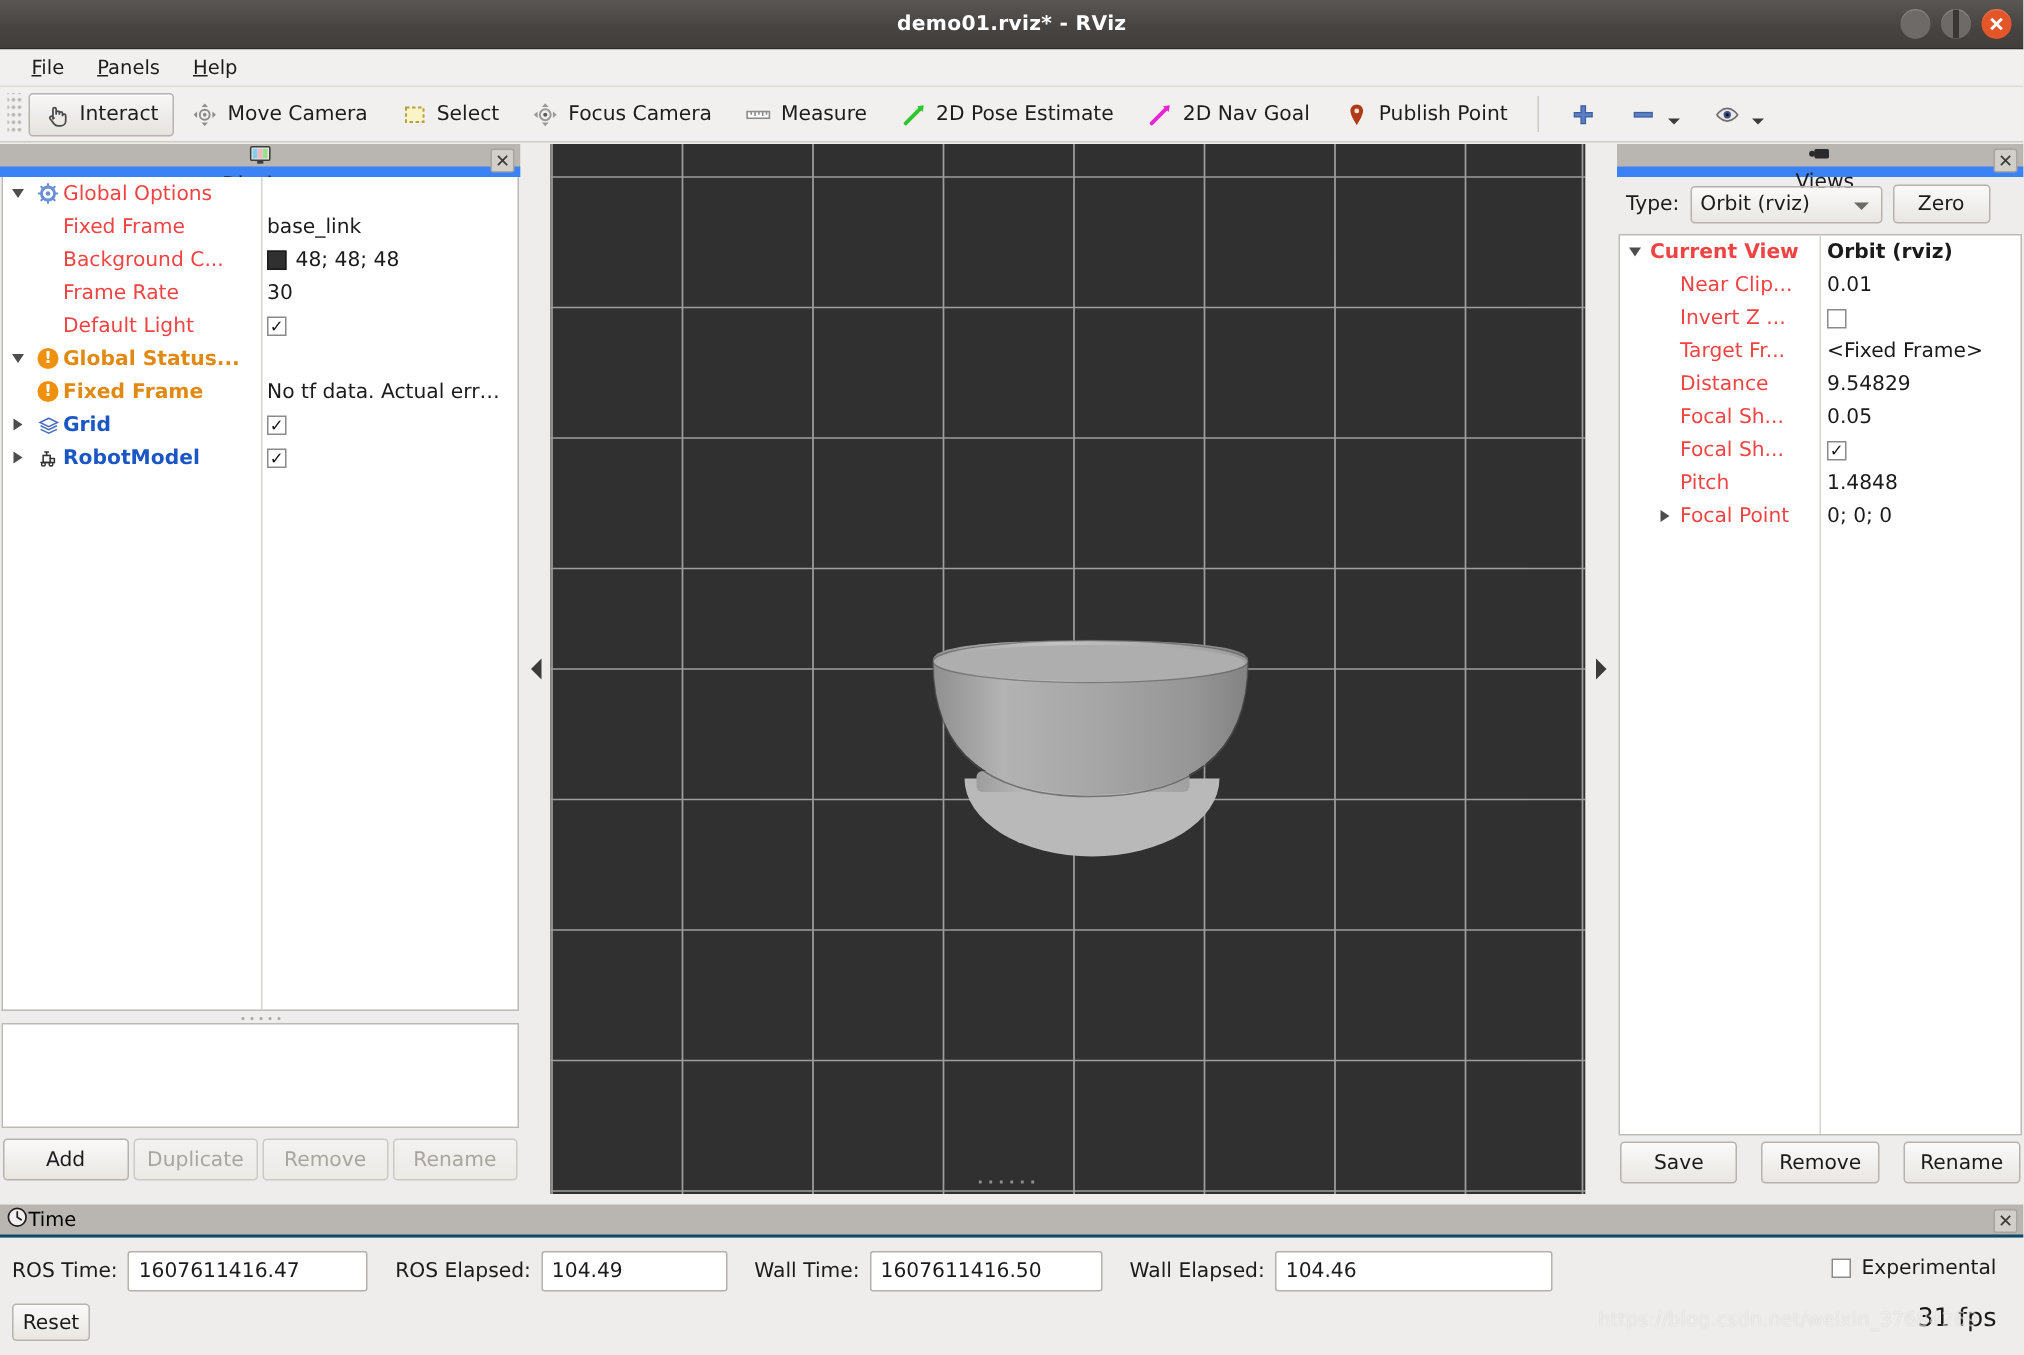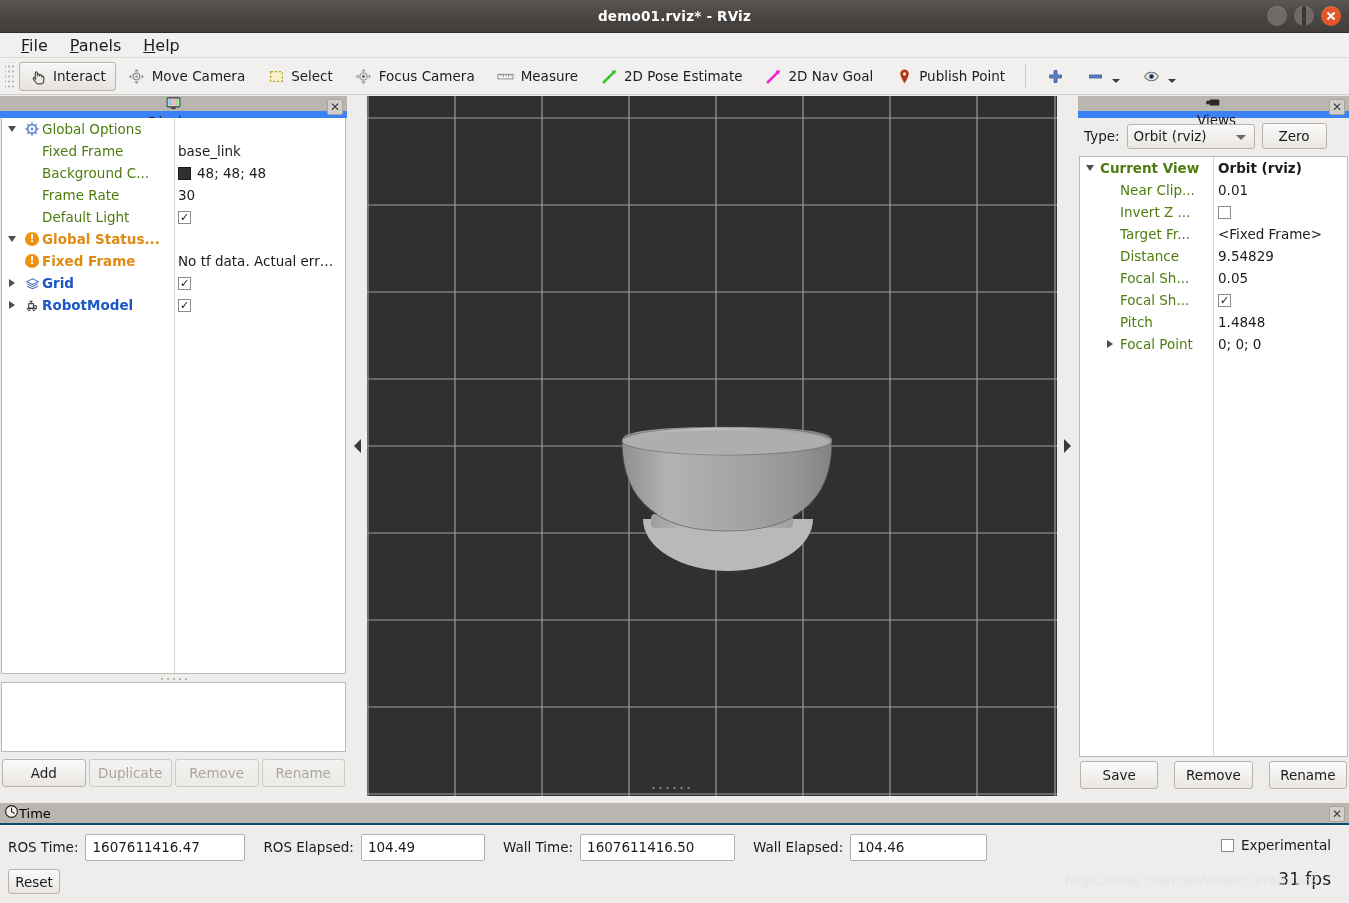--- a/index.html
+++ b/index.html
@@ -42,21 +42,21 @@
   .wbtn .x1, .wbtn .x2 { position:absolute; left:50%; top:50%; width:10px; height:2px; background:#fff; }
   .wbtn .x1 { transform: translate(-50%,-50%) rotate(45deg); }
   .wbtn .x2 { transform: translate(-50%,-50%) rotate(-45deg); }
 
   
   .menubar {
     position: absolute; left: 0; top: 33px; width: 1349px; height: 25px;
     background: #f2f0ee; border-bottom: 1px solid #dedad6;
     display: flex; align-items: center; padding-left: 10px;
   }
-  .menuitem { padding: 2px 11px; color: #1d1d1d; font-size: 16px; text-align: center; }
+  .menuitem { padding: 2px 11px; color: #1d1d1d; font-size: 13px; text-align: center; }
   .menuitem u { text-decoration: underline; }
 
   
   .toolbar {
     position: absolute; left: 0; top: 58px; width: 1349px; height: 37px;
     background: #f2f0ee; border-bottom: 1px solid #cfcbc6;
     display: flex; align-items: center;
   }
   .grip { width: 10px; height: 28px; margin: 0 3px 0 5px;
           background-image: radial-gradient(circle, #b9b5b0 1px, transparent 1.2px);
@@ -100,21 +100,21 @@
     background: #ffffff; border: 1px solid #bdb9b4; border-top: none;
     overflow: hidden;
   }
   .tree-col-div { position: absolute; left: 172px; top: 0; width: 1px; height: 556px; background: #d7d3ce; }
   .trow { height: 22px; display: flex; align-items: center; position: relative; }
   .tw-arrow { width: 20px; display: flex; align-items: center; justify-content: center; }
   .arr { width: 0; height: 0; }
   .arr.right { border-top: 4.5px solid transparent; border-bottom: 4.5px solid transparent; border-left: 6px solid #4d4d4d; }
   .arr.down  { border-left: 4.5px solid transparent; border-right: 4.5px solid transparent; border-top: 6px solid #4d4d4d; }
   .tw-icon { width: 20px; display:flex; align-items:center; justify-content:center; }
-  .tlabel { font-size: 13.5px; color: #4d7c0f; white-space: nowrap; }
+  .tlabel { font-size: 13.5px; color: #ef4444; white-space: nowrap; }
   .tlabel.blue { color: #1a56c4; font-weight: bold; }
   .tlabel.orange { color: #e08a14; font-weight: bold; }
   .tval {
     position: absolute; left: 176px; font-size: 13.5px; color: #1b1b1b;
     white-space: nowrap; display: flex; align-items: center; gap: 6px;
   }
   .indent2 { padding-left: 40px; }
   .cbox {
     width: 13px; height: 13px; background: #fff; border: 1px solid #8a8a8a;
     display: inline-flex; align-items: center; justify-content: center;
@@ -688,21 +688,21 @@
       <span class="tfield-label">ROS Time:</span>
       <div class="tfield" style="width:160px">1607611416.47</div>
 
       <span class="tfield-label" style="margin-left:18px">ROS Elapsed:</span>
       <div class="tfield" style="width:124px">104.49</div>
 
       <span class="tfield-label" style="margin-left:18px">Wall Time:</span>
       <div class="tfield" style="width:155px">1607611416.50</div>
 
       <span class="tfield-label" style="margin-left:18px">Wall Elapsed:</span>
-      <div class="tfield" style="width:137px">104.46</div>
+      <div class="tfield" style="width:185px">104.46</div>
     </div>
 
     <div class="reset-btn">Reset</div>
 
     <div class="experimental">
       <span class="cbox"></span>
       <span>Experimental</span>
     </div>
 
     <div class="fps">31 fps</div>

